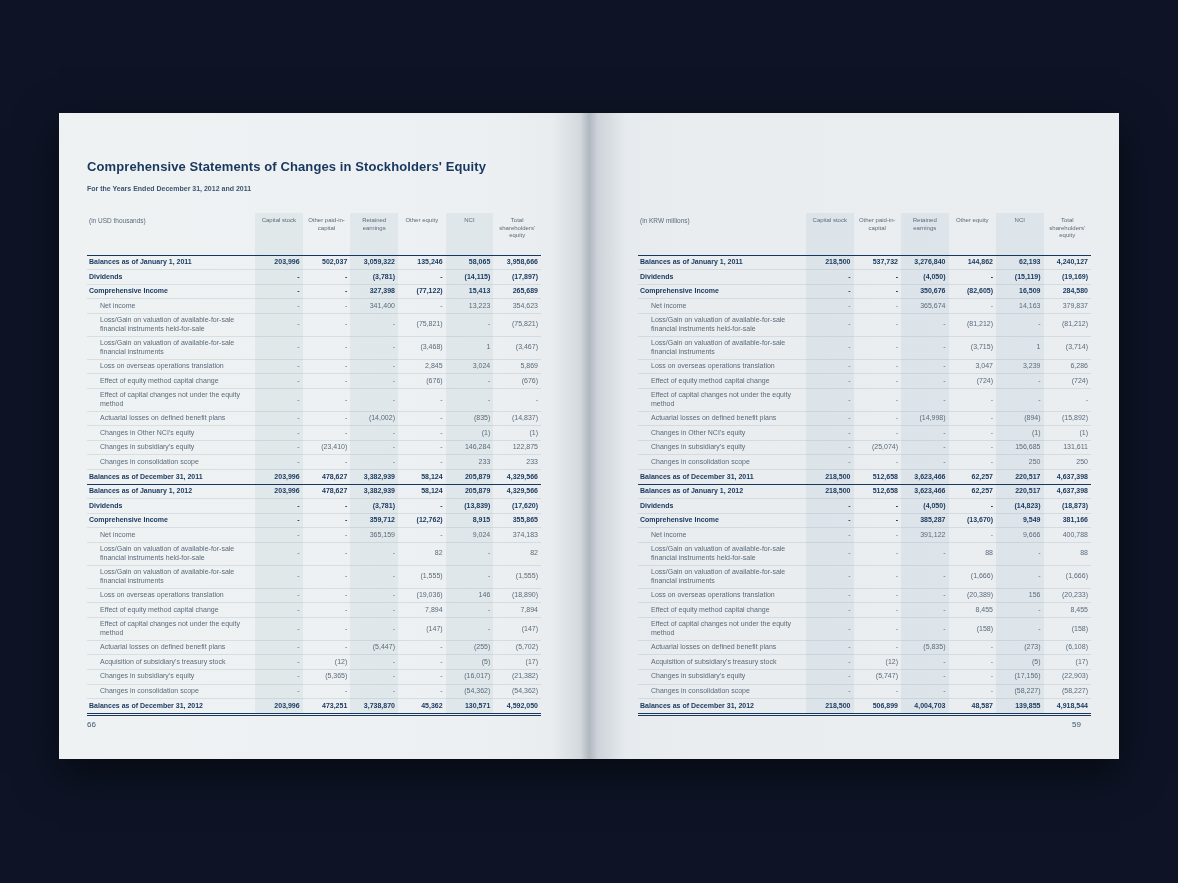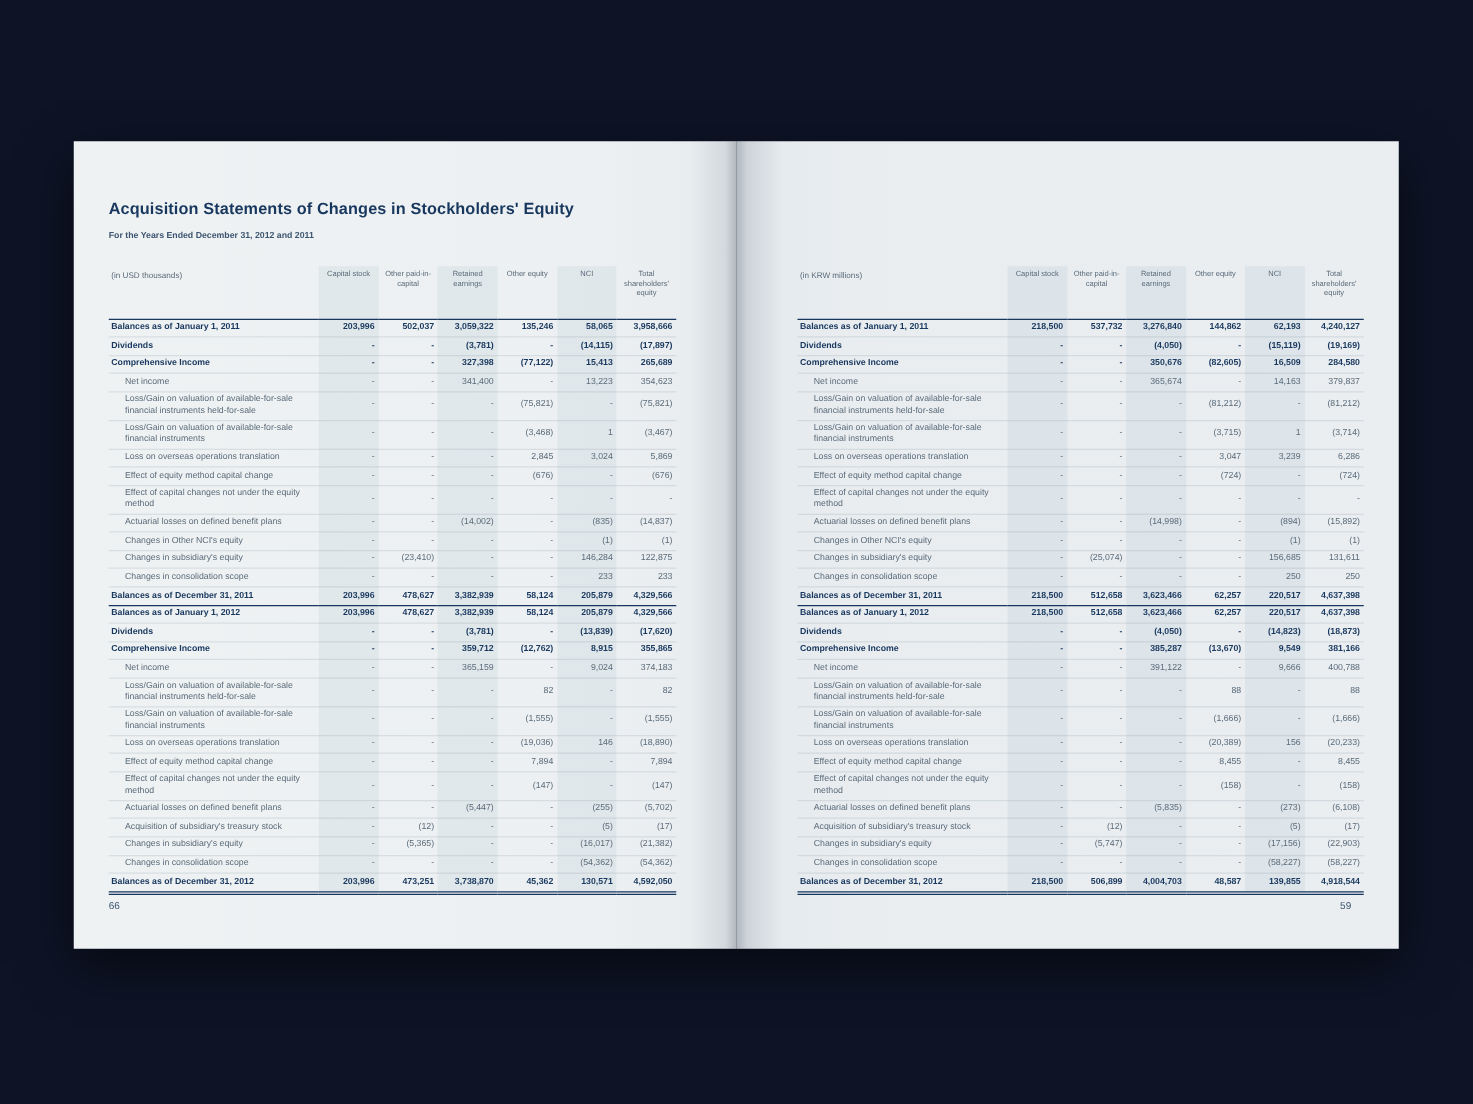--- a/index.html
+++ b/index.html
@@ -116,21 +116,21 @@
   }
   .pn-left  { left: 28px; }
   .pn-right { right: 38px; }
 </style>
 </head>
 <body>
 
 <div class="spread">
 
   <div class="page page-left">
-    <h1 class="title">Acquisition Statements of Changes in Stockholders' Equity</h1>
+    <h1 class="title">Comprehensive Statements of Changes in Stockholders' Equity</h1>
     <div class="subtitle">For the Years Ended December 31, 2012 and 2011</div>
     <table class="equity-table">
       <thead>
           <tr>
             <th class="unit-label">(in USD thousands)</th>
             <th class="shaded">Capital stock</th>
             <th>Other paid-in- capital</th>
             <th class="shaded">Retained earnings</th>
             <th>Other equity</th>
             <th class="shaded">NCI</th>

